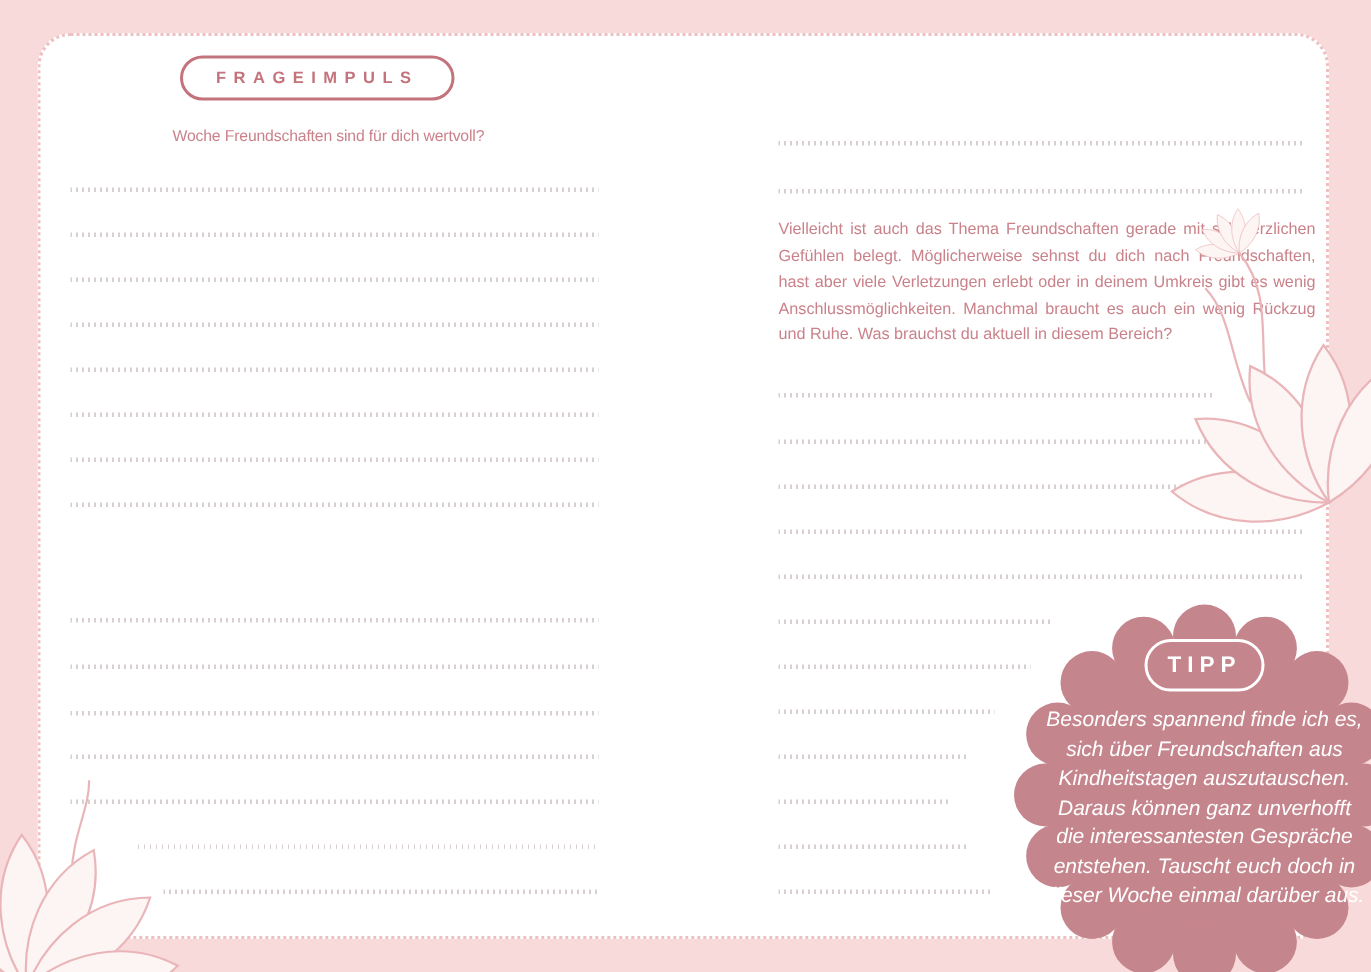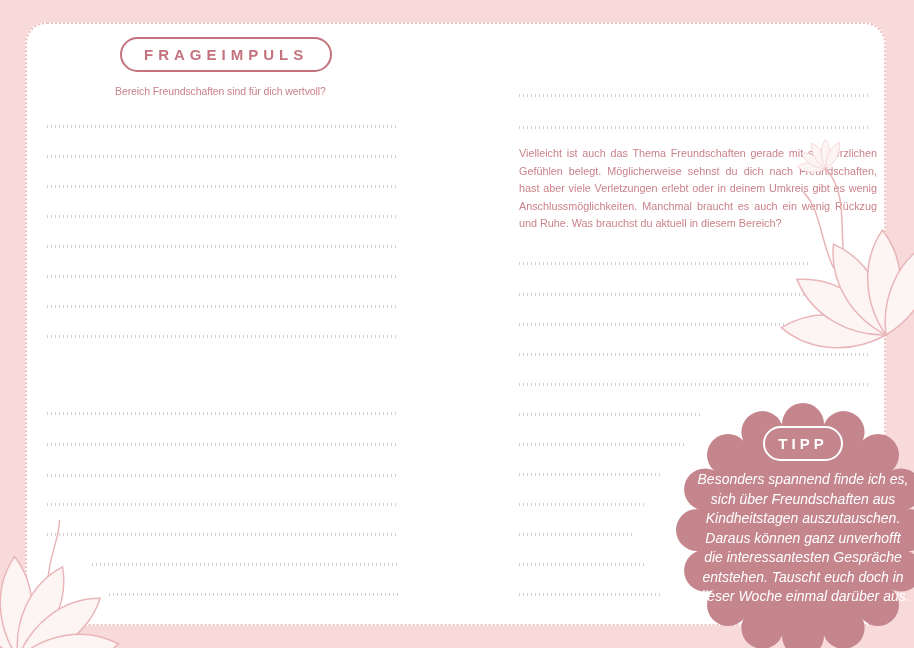--- a/index.html
+++ b/index.html
@@ -10,21 +10,21 @@
   }
   .page{
     position:absolute;left:25px;top:22px;width:861px;height:604px;
     box-sizing:border-box;background:var(--page,#ffffff);
     border:2px dotted var(--page-border,#eec0c2);border-radius:22px;
   }
   .pill{
     position:absolute;left:93px;top:13px;display:inline-block;
     border:2px solid var(--accent,#c3737c);border-radius:999px;
     padding:7px 22px;color:var(--accent,#c3737c);
-    font-size:15px;font-weight:bold;letter-spacing:5px;white-space:nowrap;
+    font-size:11px;font-weight:bold;letter-spacing:5px;white-space:nowrap;
   }
   .q{
     position:absolute;color:var(--question-text,#ca828a);
     font-size:10.5px;letter-spacing:-0.1px;white-space:nowrap;
   }
   .q1{left:88px;top:61px;}
   .q2{left:25px;top:352px;}
   .para{
     position:absolute;left:492px;top:121px;width:358px;
     color:var(--question-text,#ca828a);font-size:10.8px;line-height:17.6px;
@@ -54,21 +54,21 @@
 </style>
 </head>
 <body>
 
 <div class="canvas">
 
   <div class="page">
 
     <div class="pill">FRAGEIMPULS</div>
 
-    <div class="q q1">Bereich Freundschaften sind für dich wertvoll?</div>
+    <div class="q q1">Woche Freundschaften sind für dich wertvoll?</div>
 
     <div class="wline" style="left:20px;top:101px;width:352px;"></div>
     <div class="wline" style="left:20px;top:131px;width:352px;"></div>
     <div class="wline" style="left:20px;top:161px;width:352px;"></div>
     <div class="wline" style="left:20px;top:191px;width:352px;"></div>
     <div class="wline" style="left:20px;top:221px;width:352px;"></div>
     <div class="wline" style="left:20px;top:251px;width:352px;"></div>
     <div class="wline" style="left:20px;top:281px;width:352px;"></div>
     <div class="wline" style="left:20px;top:311px;width:352px;"></div>
 

